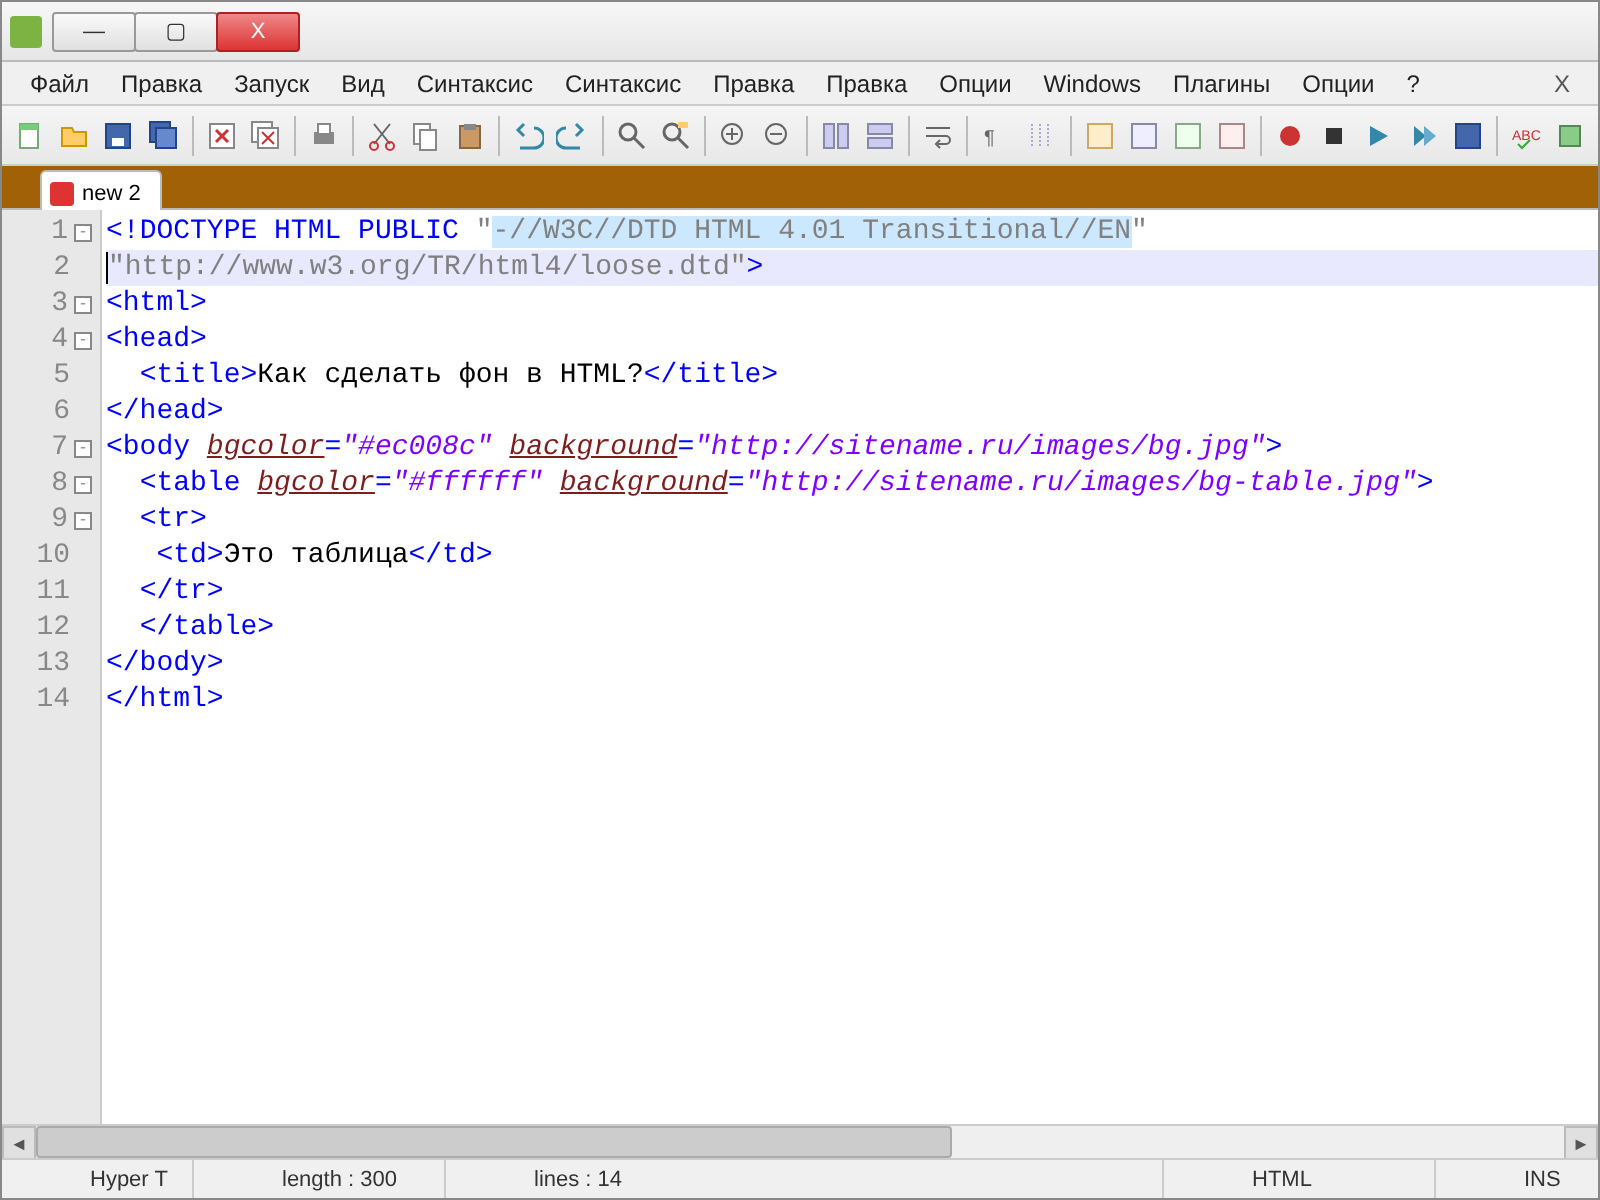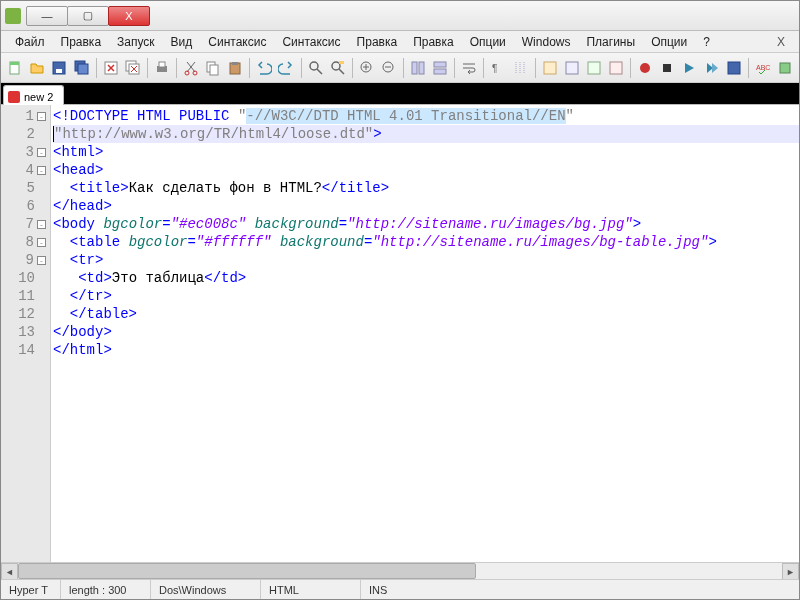--- a/index.html
+++ b/index.html
@@ -70,24 +70,24 @@
   border-radius: 2px;
 }
 .tool-btn svg { width: 16px; height: 16px; }
 .tool-sep {
   width: 1px; height: 20px;
   background: #bbb;
   margin: 0 2px;
 }
 .tabbar {
   height: 22px;
-  background: #000000;
+  background: #a16207;
   display: flex;
   align-items: flex-end;
-  padding-left: 2px;
+  padding-left: 19px;
   border-bottom: 1px solid #bbb;
 }
 .tab {
   height: 20px;
   background: #fff;
   border: 1px solid #bbb;
   border-bottom: none;
   padding: 2px 10px 0 4px;
   display: flex;
   align-items: center;
@@ -139,21 +139,21 @@
   white-space: pre;
   color: #000;
   overflow: hidden;
 }
 .code .row { height: 18px; }
 .code .row.active-line { background: #e8e8ff; }
 .cursor { border-left: 1px solid #000; }
 .kw { color: #0000ff; }
 .str { color: #808080; }
 .str-sel { background: #cce8ff; color: #808080; }
-.attr { color: #0f766e; font-style: italic; }
+.attr { color: #7f1d1d; font-style: italic; text-decoration: underline; }
 .attrval { color: #8000ff; font-style: italic; }
 .hscroll {
   height: 17px;
   background: #f0f0f0;
   border-top: 1px solid #ccc;
   display: flex;
 }
 .hscroll .arrow {
   width: 17px; height: 17px;
   background: #e0e0e0;
@@ -182,20 +182,21 @@
   align-items: center;
   font-size: 11px;
   color: #333;
 }
 .status-cell {
   padding: 0 8px;
   border-right: 1px solid #ccc;
   height: 100%;
   display: flex;
   align-items: center;
+  margin-left: 36px;
 }
 .status-cell.wide { flex: 1; }
 </style>
 </head>
 <body>
 
 <div class="titlebar">
   <div class="app-icon"></div>
   <div class="win-btns">
     <div class="win-btn">—</div>
@@ -450,16 +451,16 @@
   <div class="arrow">◄</div>
   <div class="track">
     <div class="thumb"></div>
   </div>
   <div class="arrow">►</div>
 </div>
 
 <div class="statusbar">
   <div class="status-cell" style="width:60px">Hyper T</div>
   <div class="status-cell" style="width:90px">length : 300</div>
-  <div class="status-cell" style="width:110px">Dos\Windows</div>
+  <div class="status-cell wide">lines : 14</div>
   <div class="status-cell" style="width:100px">HTML</div>
   <div class="status-cell" style="width:45px;border-right:none">INS</div>
 </div>
 
 </body></html>

